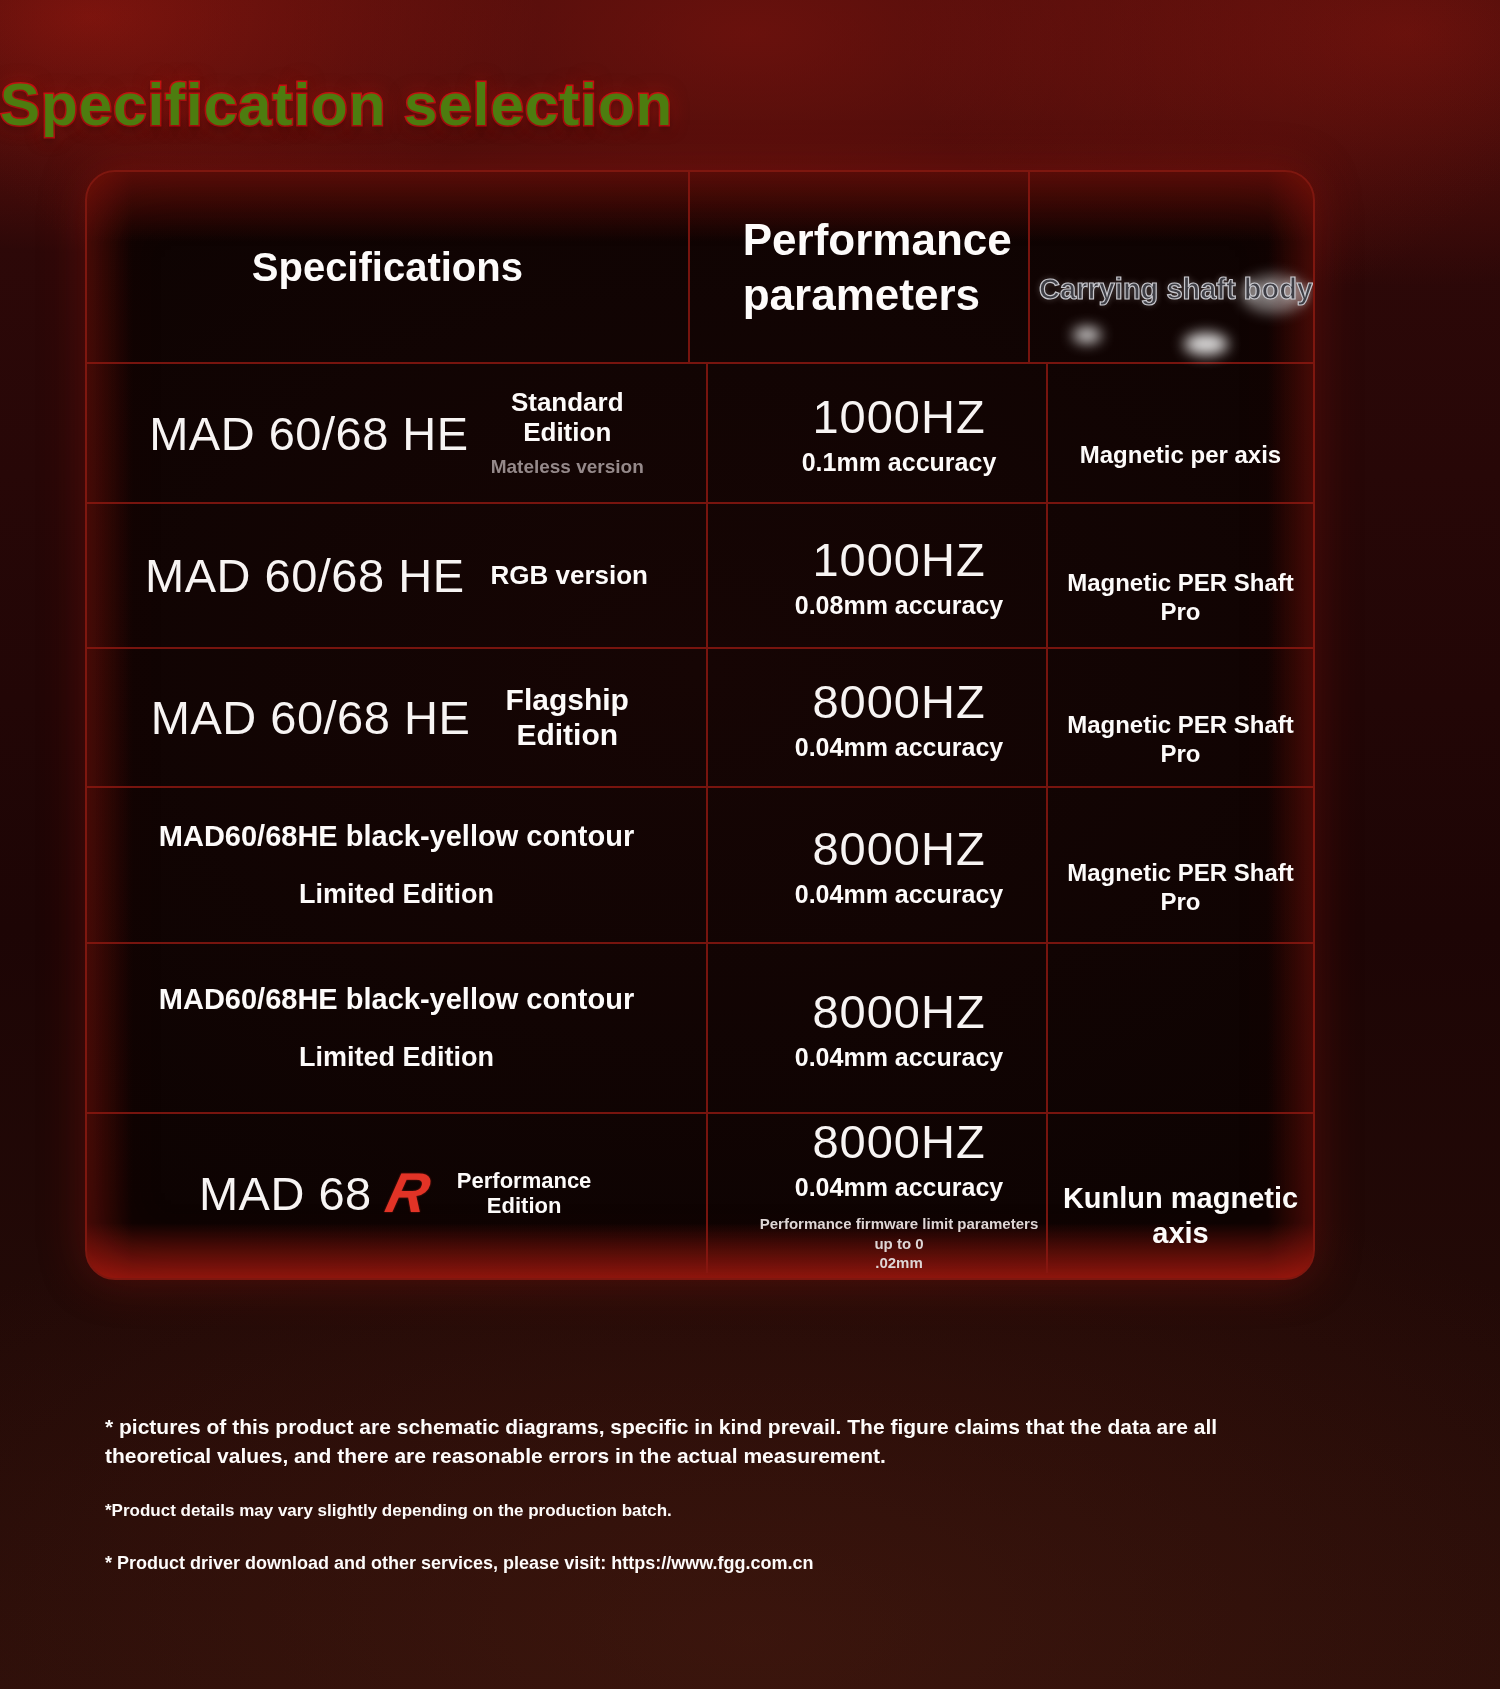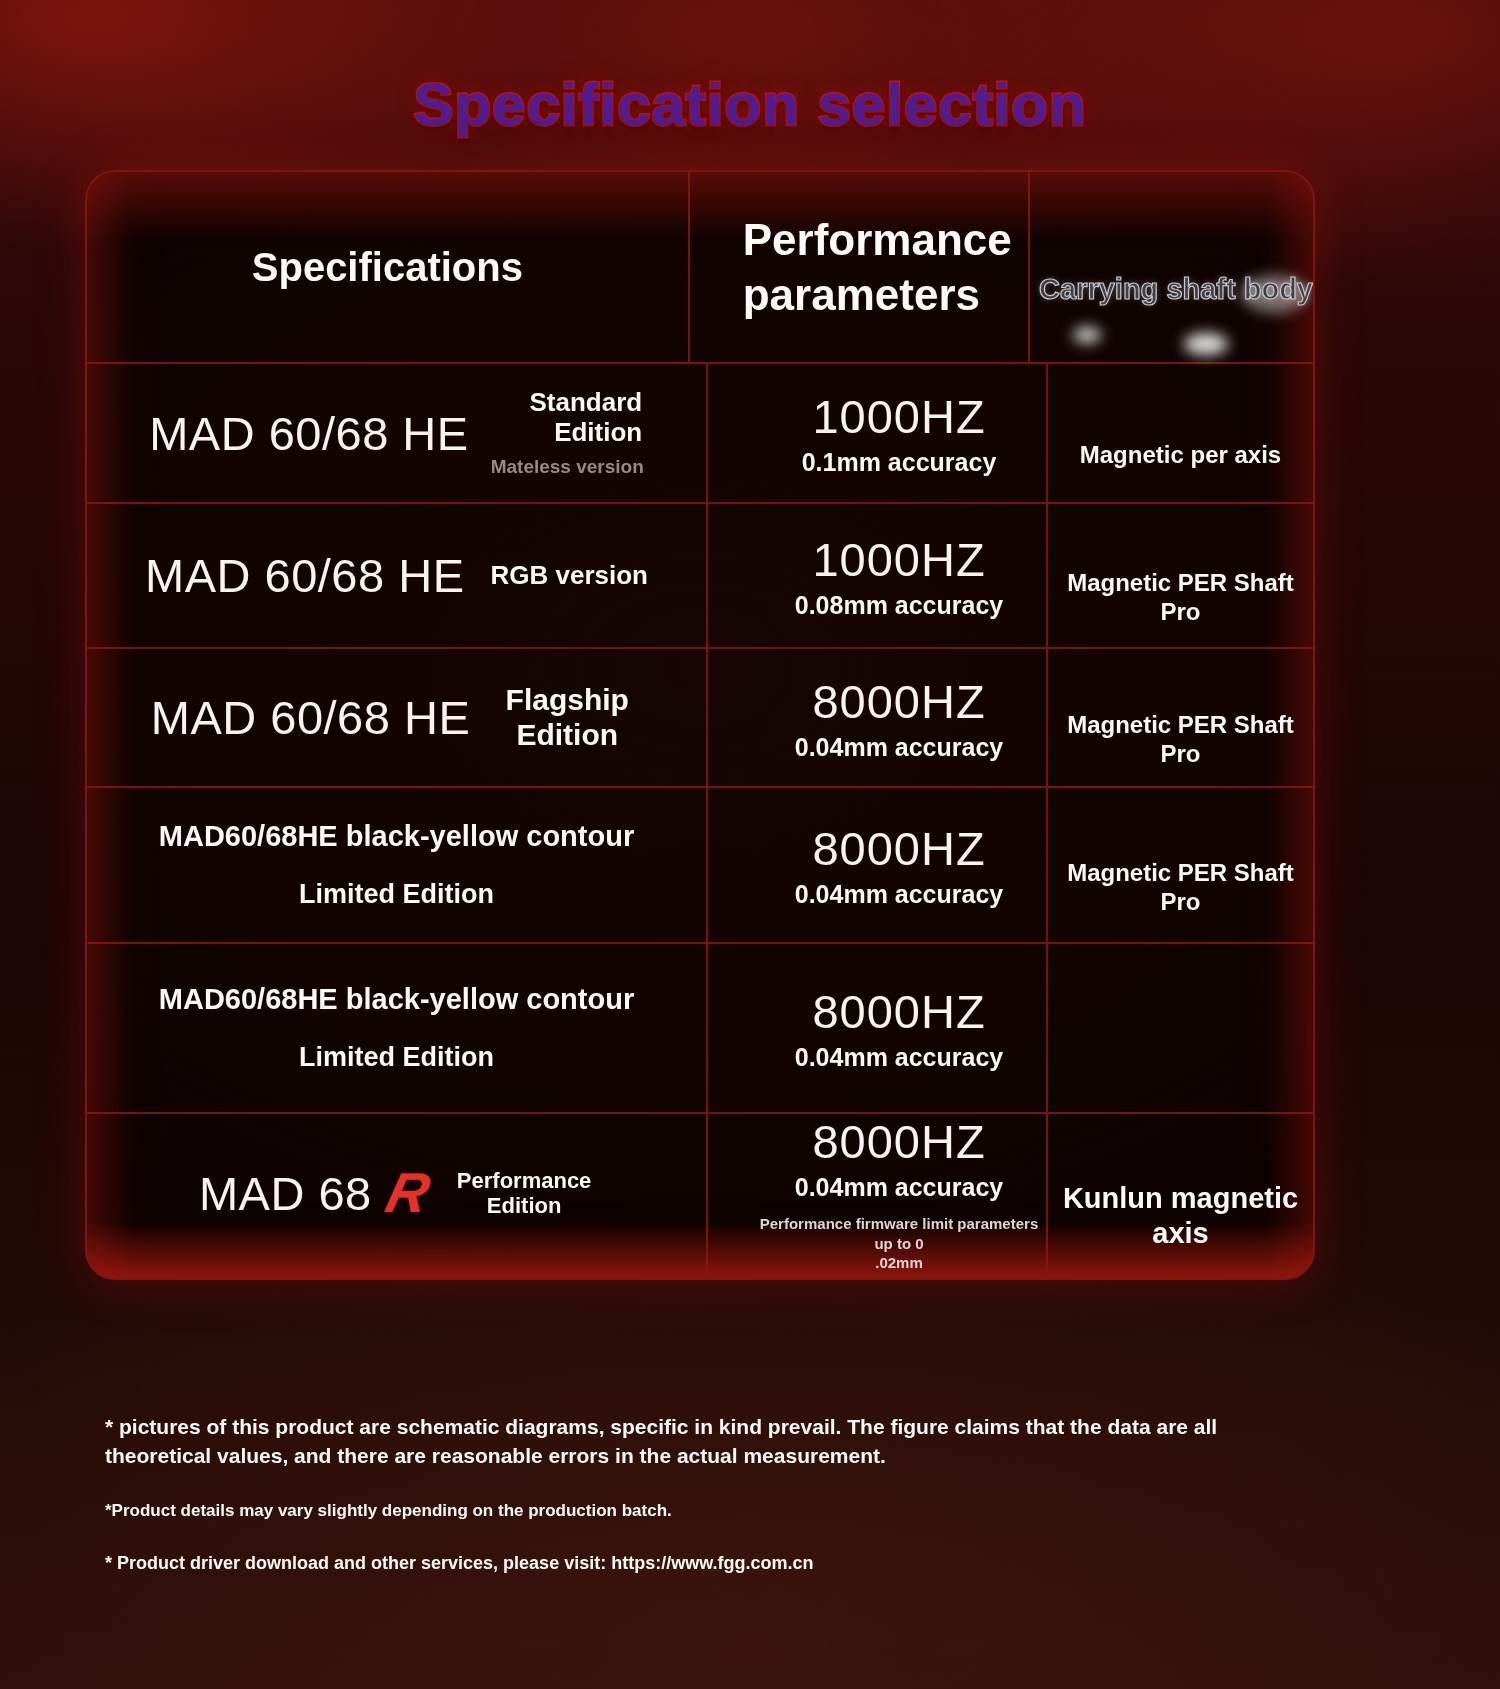--- a/index.html
+++ b/index.html
@@ -7,23 +7,23 @@
     width:1500px;height:1689px;position:relative;overflow:hidden;
     font-family:"Liberation Sans",sans-serif;
     background:
       radial-gradient(55% 22% at 50% 2%, rgba(150,24,16,.55) 0%, rgba(150,24,16,0) 100%),
       radial-gradient(30% 14% at 6% 1%, rgba(190,30,18,.5) 0%, rgba(190,30,18,0) 100%),
       radial-gradient(34% 15% at 94% 2%, rgba(160,26,16,.45) 0%, rgba(160,26,16,0) 100%),
       radial-gradient(70% 30% at 50% 97%, rgba(90,35,20,.35) 0%, rgba(90,35,20,0) 100%),
       linear-gradient(180deg,#330909 0%,#270707 28%,#1d0505 55%,#230a07 80%,#2b0e09 100%);
   }
   .page-title{
-    position:absolute;top:30px;left:0;width:100%;text-align:center;
+    position:absolute;top:30px;left:0;width:100%;text-align:left;
     font-size:60px;font-weight:800;letter-spacing:1px;
-    color:#4c1d95;
+    color:#4d7c0f;
     -webkit-text-stroke:3px #cf1414;
     paint-order:stroke fill;
     text-shadow:0 0 18px rgba(200,25,18,.55), 0 4px 10px rgba(0,0,0,.5);
   }
   .spec-table{
     position:absolute;left:85px;top:170px;width:1230px;height:1110px;
     box-sizing:border-box;border-radius:30px;overflow:hidden;
     border:2px solid #7e170f;
     background:
       linear-gradient(180deg, rgba(150,20,12,.50) 0px, rgba(150,20,12,0) 70px),
@@ -58,21 +58,21 @@
   }
   .blob{position:absolute;background:#f2f2f2;border-radius:50%;filter:blur(7px);z-index:1;}
   .blob.b1{left:34px;top:110px;width:28px;height:16px;opacity:.85;}
   .blob.b2{left:145px;top:116px;width:44px;height:22px;opacity:.9;}
   .blob.b3{left:202px;top:58px;width:66px;height:38px;opacity:.45;}
 
   .model-line{display:flex;flex-direction:row;align-items:center;justify-content:center;}
   .model{font-size:47px;font-weight:400;color:#f7f4f3;white-space:nowrap;letter-spacing:0.5px;}
   .edition-block{display:flex;flex-direction:column;align-items:center;margin-left:22px;}
   .edition{font-size:26px;font-weight:700;color:#fdfbfa;text-align:center;line-height:1.15;}
-  .w150{max-width:150px;text-align:right;}
+  .w150{max-width:150px;}
   .edition-note{font-size:19px;font-weight:700;color:#95898a;margin-top:8px;white-space:nowrap;}
   .edition-inline{font-size:26px;font-weight:700;color:#fdfbfa;margin-left:26px;white-space:nowrap;}
   .edition-lg{font-size:30px;max-width:150px;}
   .model-sm{font-size:29px;font-weight:700;color:#fdfbfa;text-align:center;white-space:nowrap;}
   .ltd{font-size:27px;font-weight:700;color:#fdfbfa;margin-top:26px;text-align:center;}
   .r-logo{
     font-size:56px;font-weight:900;font-style:italic;color:#e23326;
     transform:skewX(-14deg);line-height:1;margin:0 4px 0 16px;
     text-shadow:0 0 2px rgba(226,51,38,.6);
   }

